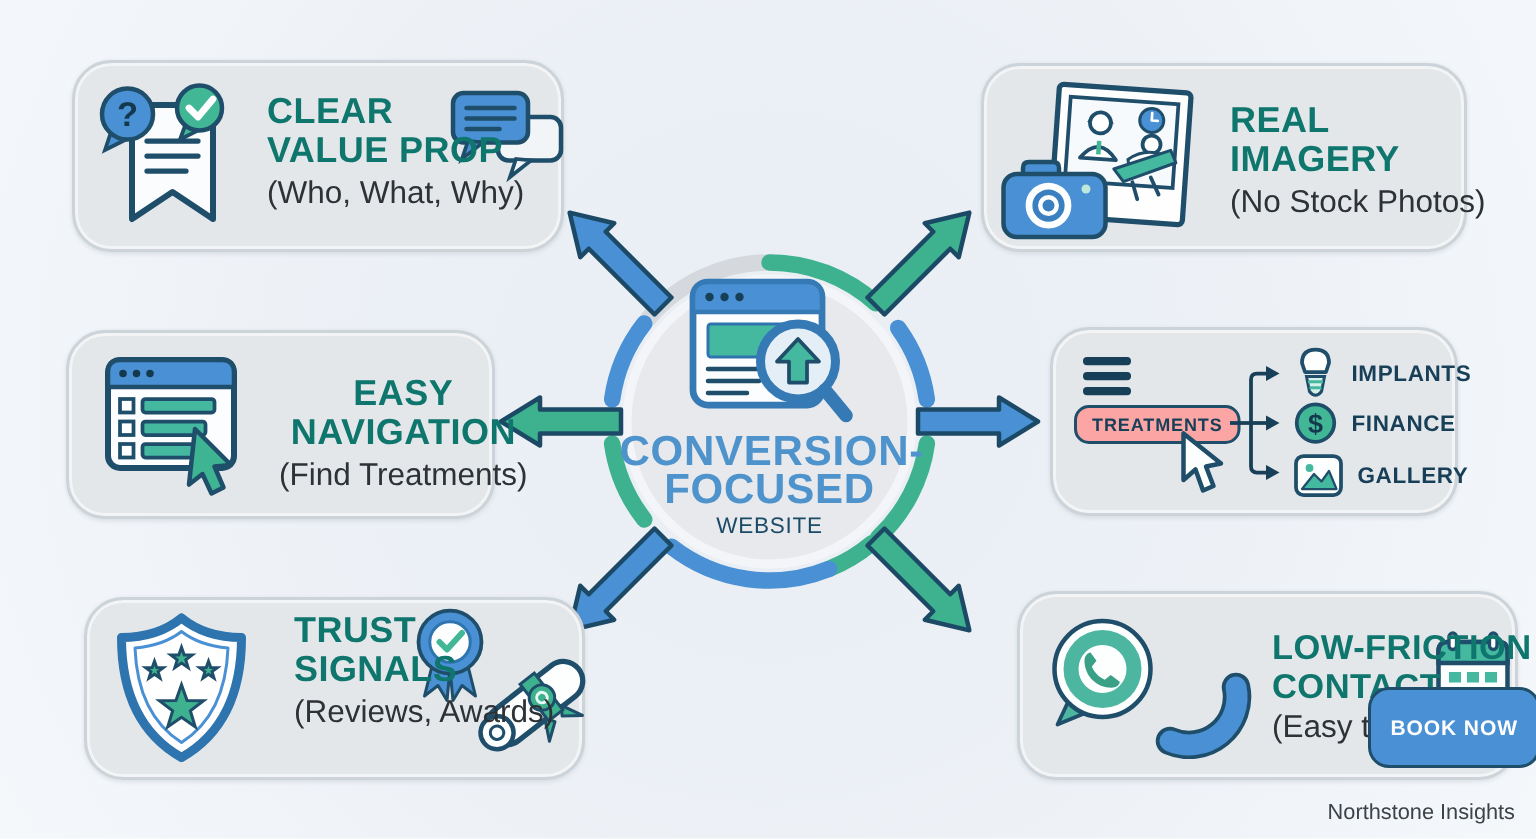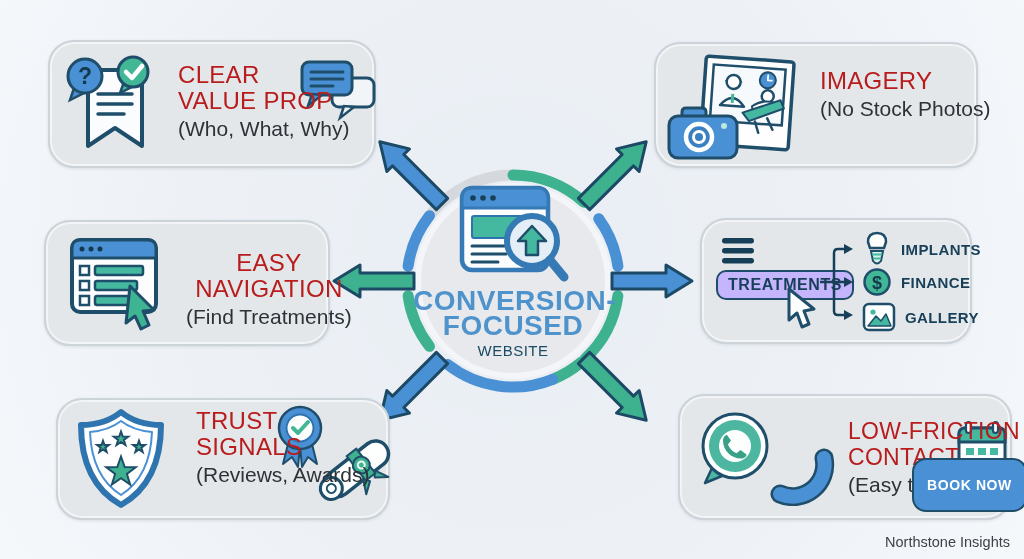--- a/index.html
+++ b/index.html
@@ -6,25 +6,25 @@
   .stage{
     position:relative;width:1024px;height:559px;overflow:hidden;
     background:radial-gradient(circle at 50% 46%, #e9eef4 0%, #edf1f6 55%, #f5f8fb 100%);
     font-family:"Liberation Sans", sans-serif;
   }
   .card{
     position:absolute;background:#e4e7ea;border:2px solid #ccd3d9;border-radius:26px;
     box-shadow:0 1px 3px rgba(110,125,140,.18), inset 0 0 0 2px rgba(255,255,255,.55);
   }
   .abs{position:absolute;}
-  .t1,.t2{font-size:24px;font-weight:normal;color:#b91c1c;line-height:26px;letter-spacing:.3px;white-space:nowrap;}
+  .t1,.t2{font-size:24px;font-weight:bold;color:#0f766e;line-height:26px;letter-spacing:.3px;white-space:nowrap;}
   .sub{font-size:21px;color:#2d3237;line-height:27px;margin-top:1px;white-space:nowrap;}
   .pill{
-    display:inline-block;background:#c4b5fd;border:2.5px solid #1f4e6b;border-radius:10px;
-    color:#173f58;font-weight:bold;font-size:16px;letter-spacing:.6px;padding:4px 10px;white-space:nowrap;
+    display:inline-block;background:#fca5a5;border:2.5px solid #1f4e6b;border-radius:10px;
+    color:#173f58;font-weight:bold;font-size:12px;letter-spacing:.6px;padding:4px 10px;white-space:nowrap;
   }
   .booknow{
     display:inline-block;background:#4a90d4;border:2.5px solid #1f4e6b;border-radius:14px;
     color:#ffffff;font-weight:bold;font-size:14px;letter-spacing:.6px;padding:17px 13px;white-space:nowrap;
   }
   .menu-row{position:absolute;display:flex;align-items:center;gap:9px;}
   .menu-label{font-size:15px;font-weight:bold;color:#173f58;letter-spacing:.4px;white-space:nowrap;}
   .hub-text{position:absolute;left:413px;top:288px;width:200px;text-align:center;}
   .hub-l1,.hub-l2{font-size:28px;font-weight:bold;color:#4e93cc;line-height:25px;letter-spacing:.5px;}
   .hub-l3{font-size:15px;font-weight:normal;color:#1b4a66;line-height:26px;letter-spacing:.5px;}
@@ -200,20 +200,21 @@
       </g>
     </svg>
     <svg class="abs" style="left:10px;top:60px;" width="74" height="58" viewBox="0 0 74 58">
       <path d="M16,13 V8 Q16,4 20,4 H36 Q40,4 40,8 V13 Z" fill="#4a90d4" stroke="#1f4e6b" stroke-width="3"></path>
       <rect x="3" y="12" width="68" height="42" rx="9" fill="#4a90d4" stroke="#1f4e6b" stroke-width="3"></rect>
       <circle cx="33" cy="33" r="13" fill="#3a7fc0" stroke="#fdfefe" stroke-width="4.5"></circle>
       <circle cx="33" cy="33" r="5.5" fill="none" stroke="#fdfefe" stroke-width="3"></circle>
       <circle cx="58" cy="22" r="3" fill="#bfe8dd"></circle>
     </svg>
     <div class="abs" style="left:164px;top:24px;">
+      <div class="t1">REAL</div>
       <div class="t2">IMAGERY</div>
       <div class="sub">(No Stock Photos)</div>
     </div>
   </div>
 
   <div class="card" style="left:700px;top:218px;width:268px;height:122px;">
     <svg class="abs" style="left:18px;top:16px;" width="40" height="30" viewBox="0 0 40 30">
       <g fill="#173f58">
         <rect x="2" y="2" width="32" height="5.5" rx="2.7"></rect>
         <rect x="2" y="12" width="32" height="5.5" rx="2.7"></rect>

